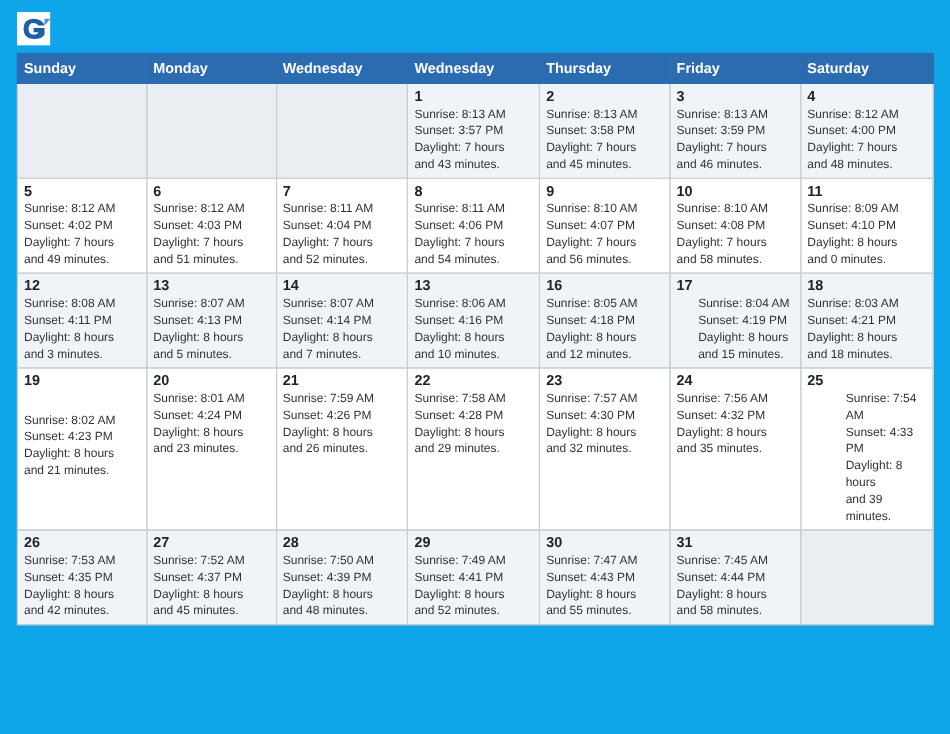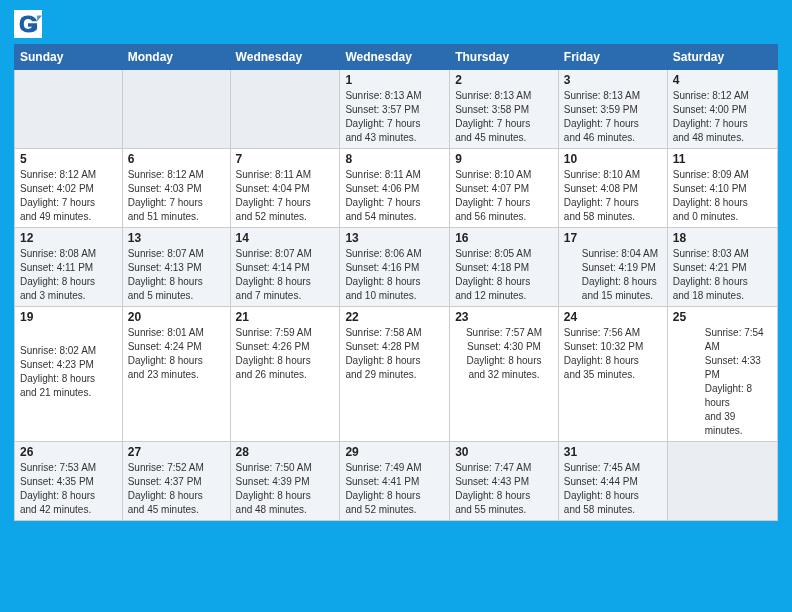--- a/index.html
+++ b/index.html
@@ -298,29 +298,29 @@
           </td>
           <td>
             <div class="day-number">22</div>
             <div class="day-info" style="white-space: pre-line;">Sunrise: 7:58 AM
 Sunset: 4:28 PM
 Daylight: 8 hours
 and 29 minutes.</div>
           </td>
           <td>
             <div class="day-number">23</div>
-            <div class="day-info" style="white-space: pre-line; text-align: center;">Sunrise: 7:57 AM
+            <div class="day-info" style="white-space: pre-line;">Sunrise: 7:57 AM
 Sunset: 4:30 PM
 Daylight: 8 hours
 and 32 minutes.</div>
           </td>
           <td>
             <div class="day-number">24</div>
             <div class="day-info" style="white-space: pre-line;">Sunrise: 7:56 AM
-Sunset: 10:32 PM
+Sunset: 4:32 PM
 Daylight: 8 hours
 and 35 minutes.</div>
           </td>
           <td>
             <div class="day-number">25</div>
             <div class="day-info" style="white-space: pre-line; margin-left: 32px;">Sunrise: 7:54 AM
 Sunset: 4:33 PM
 Daylight: 8 hours
 and 39 minutes.</div>
           </td>

